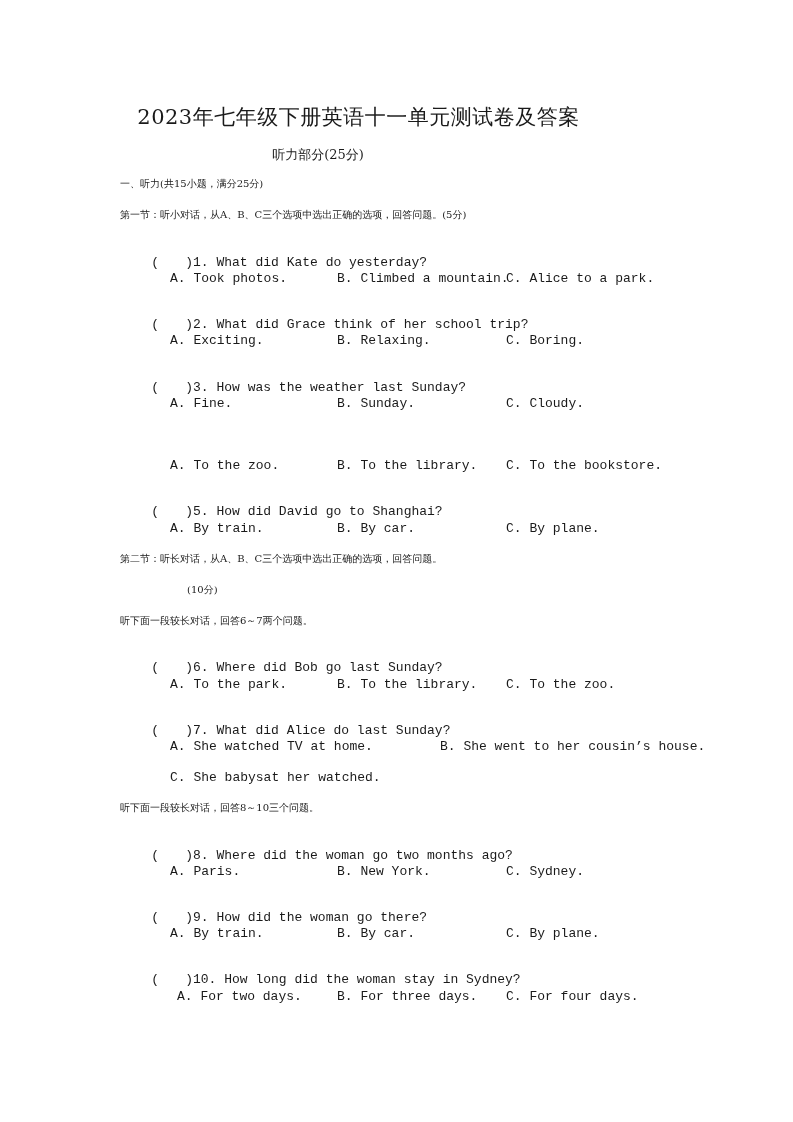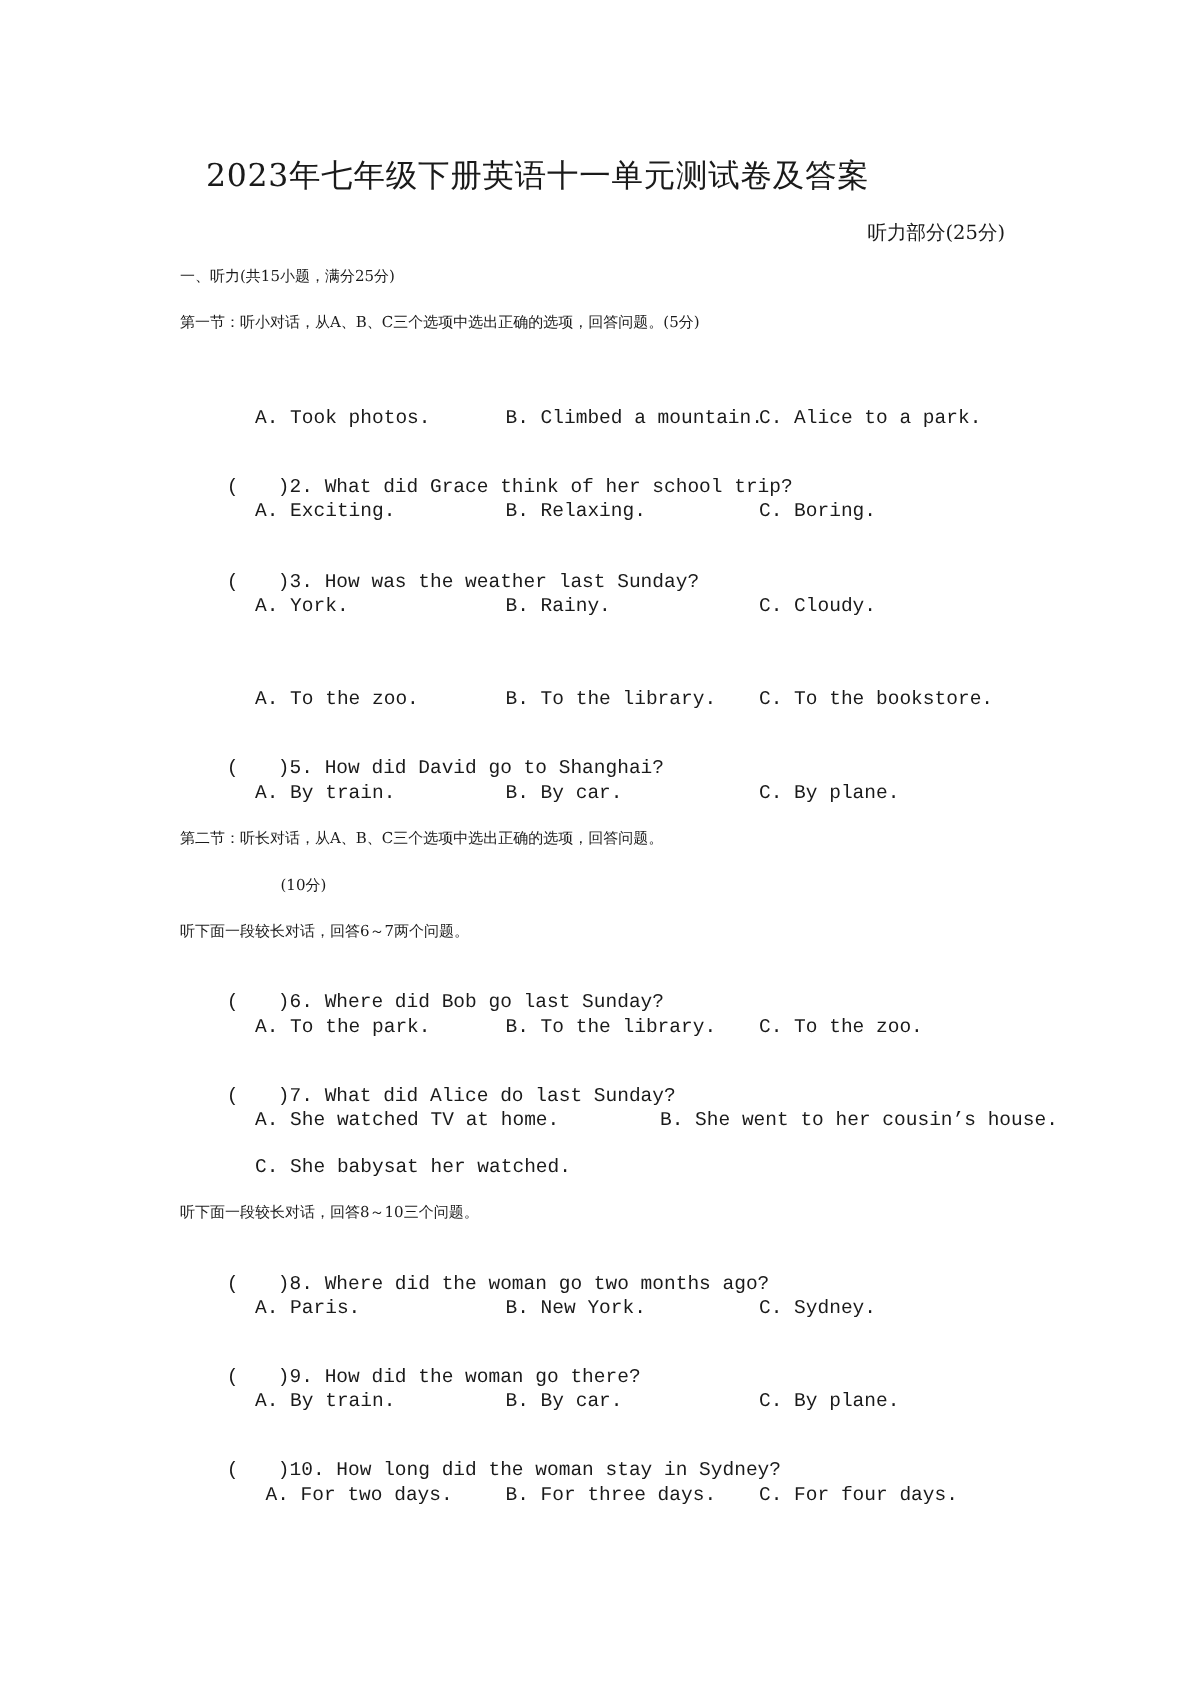--- a/index.html
+++ b/index.html
@@ -1,56 +1,59 @@
 <!DOCTYPE html>
 <html><head>
 <meta charset="utf-8">
 <style>
   html, body { margin: 0; padding: 0; background: #ffffff; }
   body { width: 793px; height: 1122px; position: relative; overflow: hidden; color: #1a1a1a; }
   .page { position: absolute; left: 0; top: 0; width: 793px; height: 1122px; }
   .title { position: absolute; top: 103px; left: 0; width: 717px; text-align: center;
            font-family: "DejaVu Serif", "Liberation Serif", serif; font-size: 21px; letter-spacing: 0.5px; }
-  .subtitle { position: absolute; top: 146px; left: 0; width: 636px; text-align: right;
-              font-family: "DejaVu Serif", "Liberation Serif", serif; font-size: 13px; margin-left: 34px; }
+  .subtitle { position: absolute; top: 146px; left: 0; width: 636px; text-align: center;
+              font-family: "DejaVu Serif", "Liberation Serif", serif; font-size: 13px; }
   .line { position: absolute; left: 120px; white-space: pre;
           font-family: "DejaVu Serif", "Liberation Serif", serif; font-size: 10px; }
   .q { position: absolute; left: 120px; white-space: pre;
        font-family: "Liberation Mono", "DejaVu Sans Mono", monospace; font-size: 13px; }
   .q .paren-open { display: inline-block; width: 34px; }
   .opt { position: absolute; white-space: pre;
          font-family: "Liberation Mono", "DejaVu Sans Mono", monospace; font-size: 13px; }
 </style>
 </head>
 <body>
 
 <div class="page">
 
   <div class="title">2023年七年级下册英语十一单元测试卷及答案</div>
   <div class="subtitle">听力部分(25分)</div>
 
   <div class="line" style="top:177px">一、听力(共15小题，满分25分)</div>
   <div class="line" style="top:208px">第一节：听小对话，从A、B、C三个选项中选出正确的选项，回答问题。(5分)</div>
 
+  <div class="q" style="top:240px">
+    <span class="paren-open">(</span><span>)1. What did Kate do yesterday?</span>
+  </div>
   <div class="opt" style="top:271px;left:170px">A. Took photos.</div>
   <div class="opt" style="top:271px;left:337px">B. Climbed a mountain.</div>
   <div class="opt" style="top:271px;left:506px">C. Alice to a park.</div>
 
   <div class="q" style="top:302px">
     <span class="paren-open">(</span><span>)2. What did Grace think of her school trip?</span>
   </div>
   <div class="opt" style="top:333px;left:170px">A. Exciting.</div>
   <div class="opt" style="top:333px;left:337px">B. Relaxing.</div>
   <div class="opt" style="top:333px;left:506px">C. Boring.</div>
 
   <div class="q" style="top:365px">
     <span class="paren-open">(</span><span>)3. How was the weather last Sunday?</span>
   </div>
-  <div class="opt" style="top:396px;left:170px">A. York.</div>
-  <div class="opt" style="top:396px;left:337px">B. Rainy.</div>
+  <div class="opt" style="top:396px;left:170px">A. Fine.</div>
+  <div class="opt" style="top:396px;left:337px">B. Sunday.</div>
   <div class="opt" style="top:396px;left:506px">C. Cloudy.</div>
 
   <div class="opt" style="top:458px;left:170px">A. To the zoo.</div>
   <div class="opt" style="top:458px;left:337px">B. To the library.</div>
   <div class="opt" style="top:458px;left:506px">C. To the bookstore.</div>
 
   <div class="q" style="top:489px">
     <span class="paren-open">(</span><span>)5. How did David go to Shanghai?</span>
   </div>
   <div class="opt" style="top:521px;left:170px">A. By train.</div>

